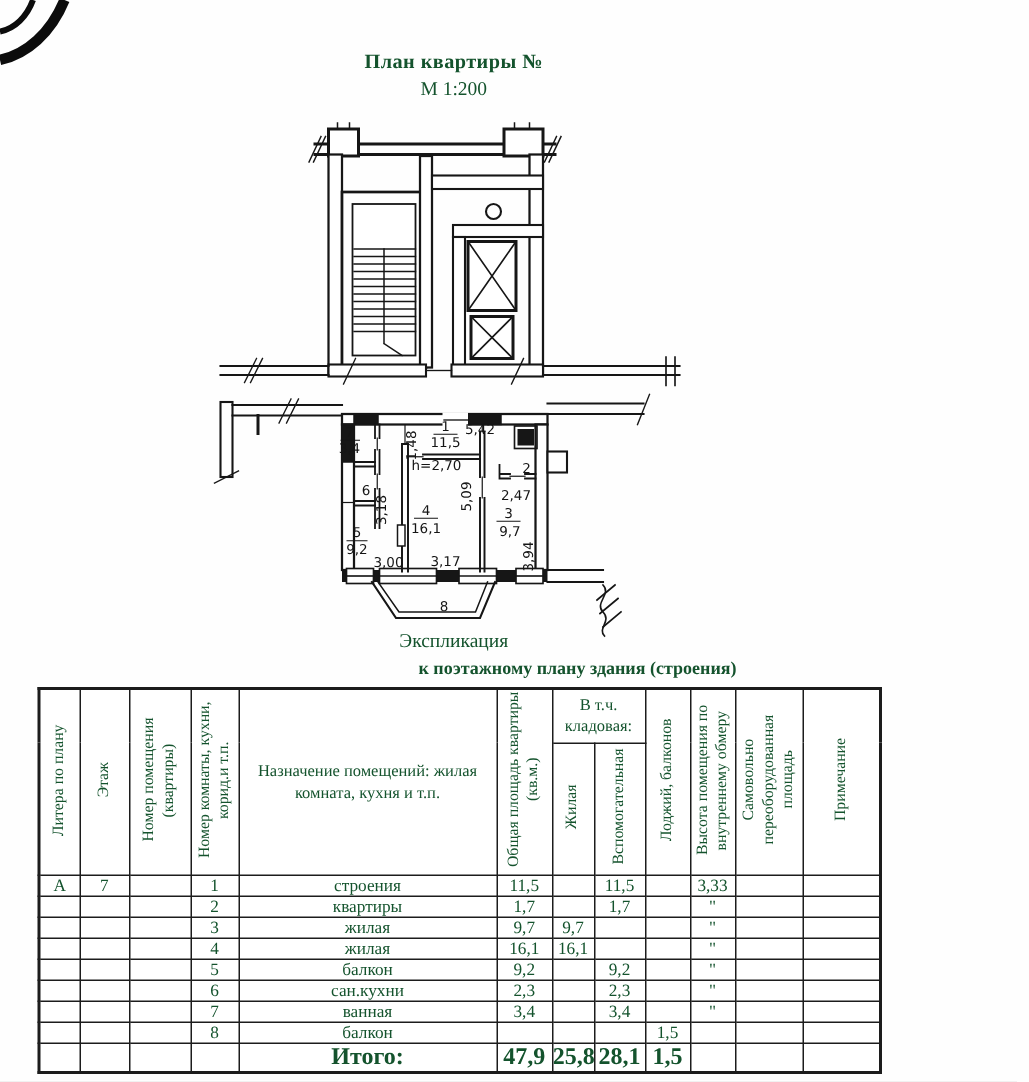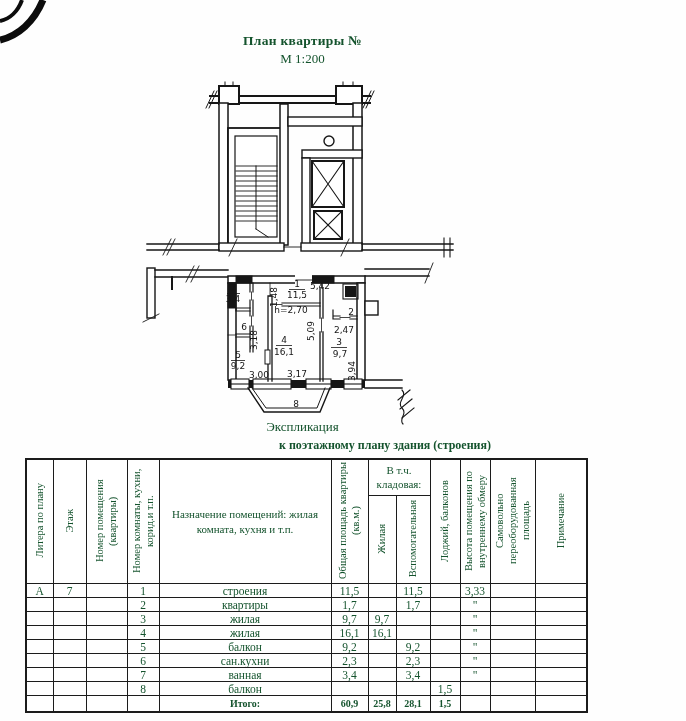--- a/index.html
+++ b/index.html
@@ -24,21 +24,21 @@
              width:561px;background:#fff;}
   table.expl td,table.expl th{border:1px solid #1c1c1c;padding:0;font-weight:normal;
              font-size:11px;text-align:center;vertical-align:middle;overflow:hidden;}
   table.expl{border:2px solid #1c1c1c;}
   th.hcell{font-size:11.5px;line-height:1.3;}
   .v{writing-mode:vertical-rl;transform:rotate(180deg);font-size:10.5px;line-height:1.25;
      display:inline-block;max-height:118px;}
   .v2{max-height:82px;}
   tr.data{height:14px;}
   tr.data td{font-size:11.5px;line-height:12px;}
-  tr.total td{font-weight:bold;font-size:10px;height:15px;}
+  tr.total td{font-weight:bold;font-size:16px;height:15px;}
   .name-cell{text-align:center;}
 </style>
 </head>
 <body>
 
 <div class="page">
 
   <svg class="corner" width="64" height="52" viewBox="0 0 64 52">
     <path d="M0,40 C18,36 34,22 43,0" stroke="#0c0c0c" stroke-width="7" fill="none"></path>
     <path d="M0,21 C10,19 18,11 22,0" stroke="#0c0c0c" stroke-width="4" fill="none"></path>
@@ -342,21 +342,21 @@
         <td></td>
         <td></td>
         <td></td>
       </tr>
       <tr class="total">
         <td></td>
         <td></td>
         <td></td>
         <td></td>
         <td>Итого:</td>
-        <td>60,9</td>
+        <td>47,9</td>
         <td>25,8</td>
         <td>28,1</td>
         <td>1,5</td>
         <td></td>
         <td></td>
         <td></td>
       </tr>
     </tbody>
   </table>
 </div>

